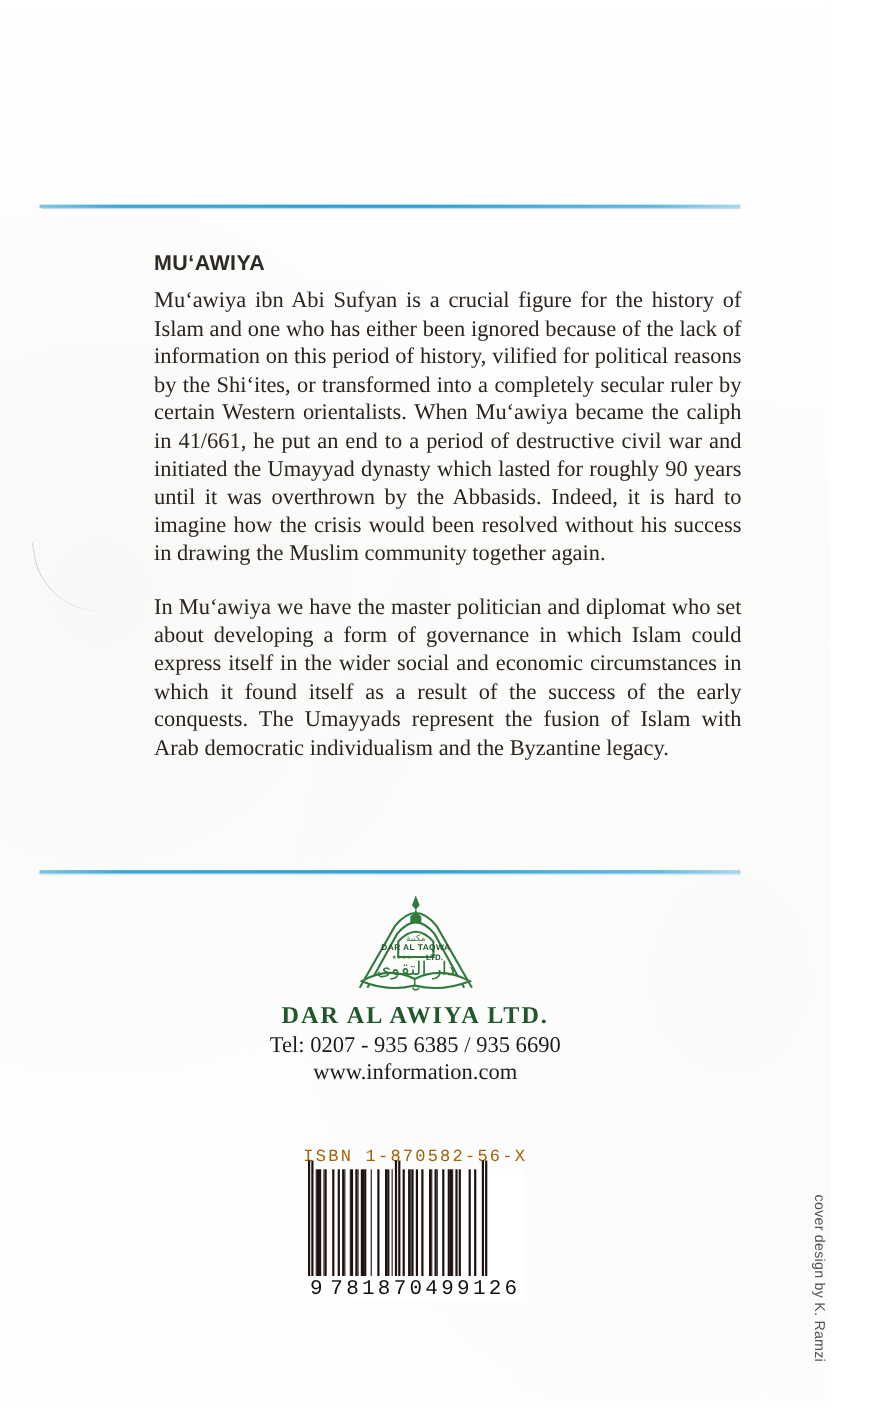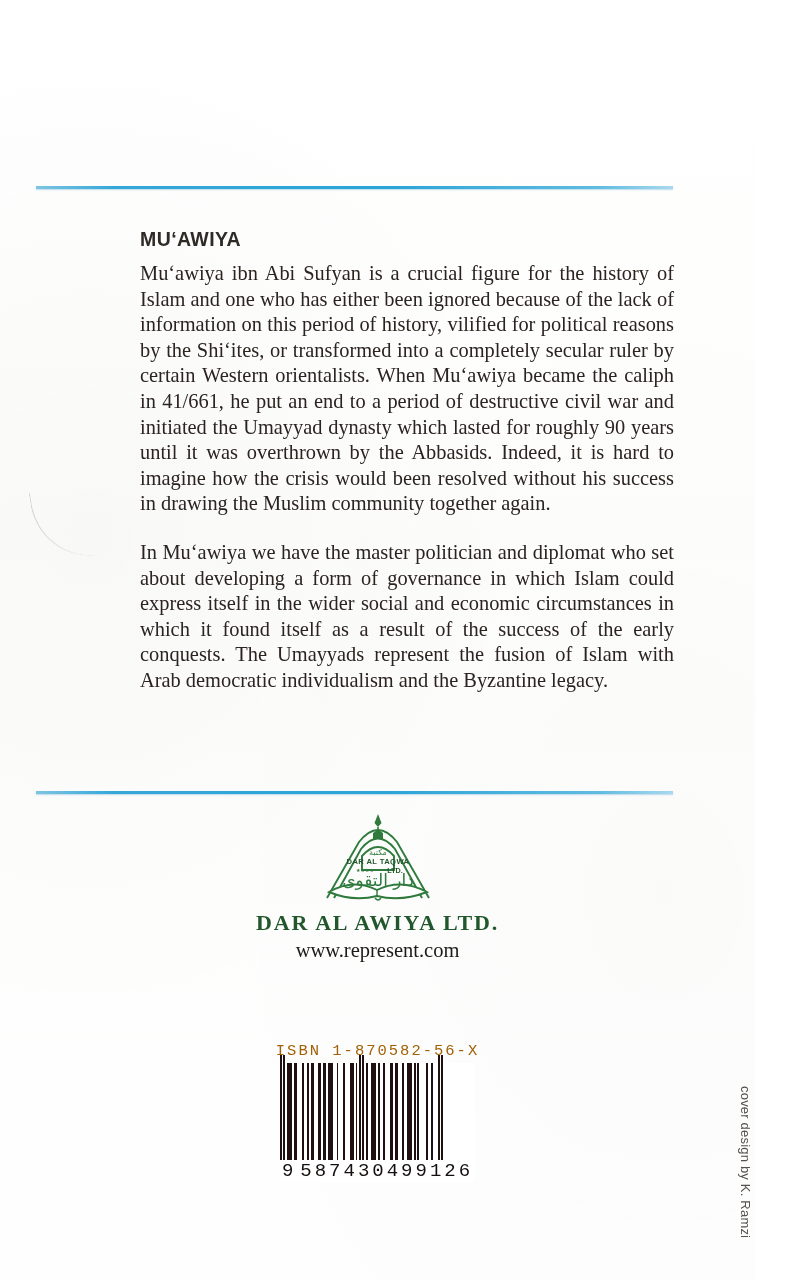--- a/index.html
+++ b/index.html
@@ -226,21 +226,22 @@
 
         <text x="46" y="60" text-anchor="middle" font-family="'DejaVu Sans', sans-serif" font-size="5" fill="#2f7a3c">★★★★</text>
 
         <text x="76" y="61" text-anchor="middle" font-family="'Liberation Sans', sans-serif" font-size="7.2" font-weight="bold" fill="#22572c">LTD.</text>
 
         <text x="59" y="74" text-anchor="middle" font-family="'DejaVu Sans', sans-serif" font-size="17" fill="#2f7a3c">دار التقوى</text>
       </svg>
     </div>
 
     <p class="pub-name">DAR AL AWIYA LTD.</p>
-    <p class="pub-line">www.represent.com</p>
+    <p class="pub-line">Tel: 0207 - 935 6385 / 935 6690</p>
+    <p class="pub-line">www.information.com</p>
   </div>
 
   <div class="isbn-block">
     <p class="isbn-text">ISBN 1-870582-56-X</p>
 
     <div class="barcode-box">
       <div class="bars" id="bars">
           <span class="guard" style="width: 1.72px;"></span>
           <span class="gap guard" style="width: 1.72px;"></span>
           <span class="guard" style="width: 1.72px;"></span>
@@ -332,21 +333,21 @@
           <span style="width: 1.72px;"></span>
           <span class="gap" style="width: 1.72px;"></span>
           <span class="gap" style="width: 1.72px;"></span>
           <span class="gap" style="width: 1.72px;"></span>
           <span class="guard" style="width: 1.72px;"></span>
           <span class="gap guard" style="width: 1.72px;"></span>
           <span class="guard" style="width: 1.72px;"></span>
         </div>
       <div class="ean-digits">
         <span class="lead">9</span>
-        <span class="grp">587430</span>
+        <span class="grp">781870</span>
         <span class="grp">499126</span>
       </div>
     </div>
   </div>
 
   <div class="credit">cover design by K. Ramzi</div>
 
 </div>
 
 </body></html>

